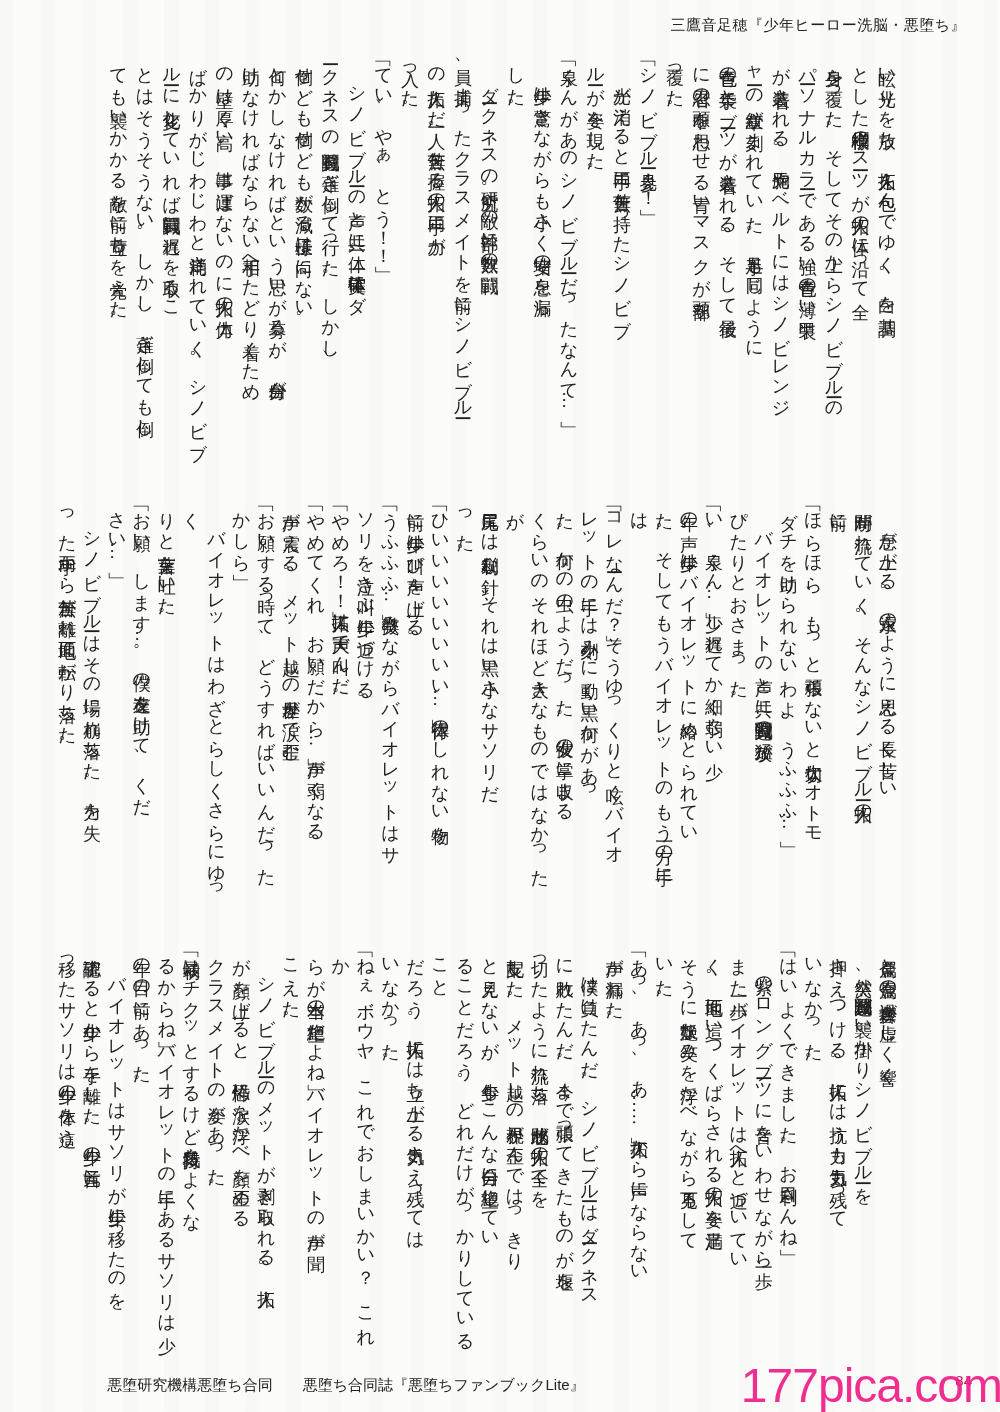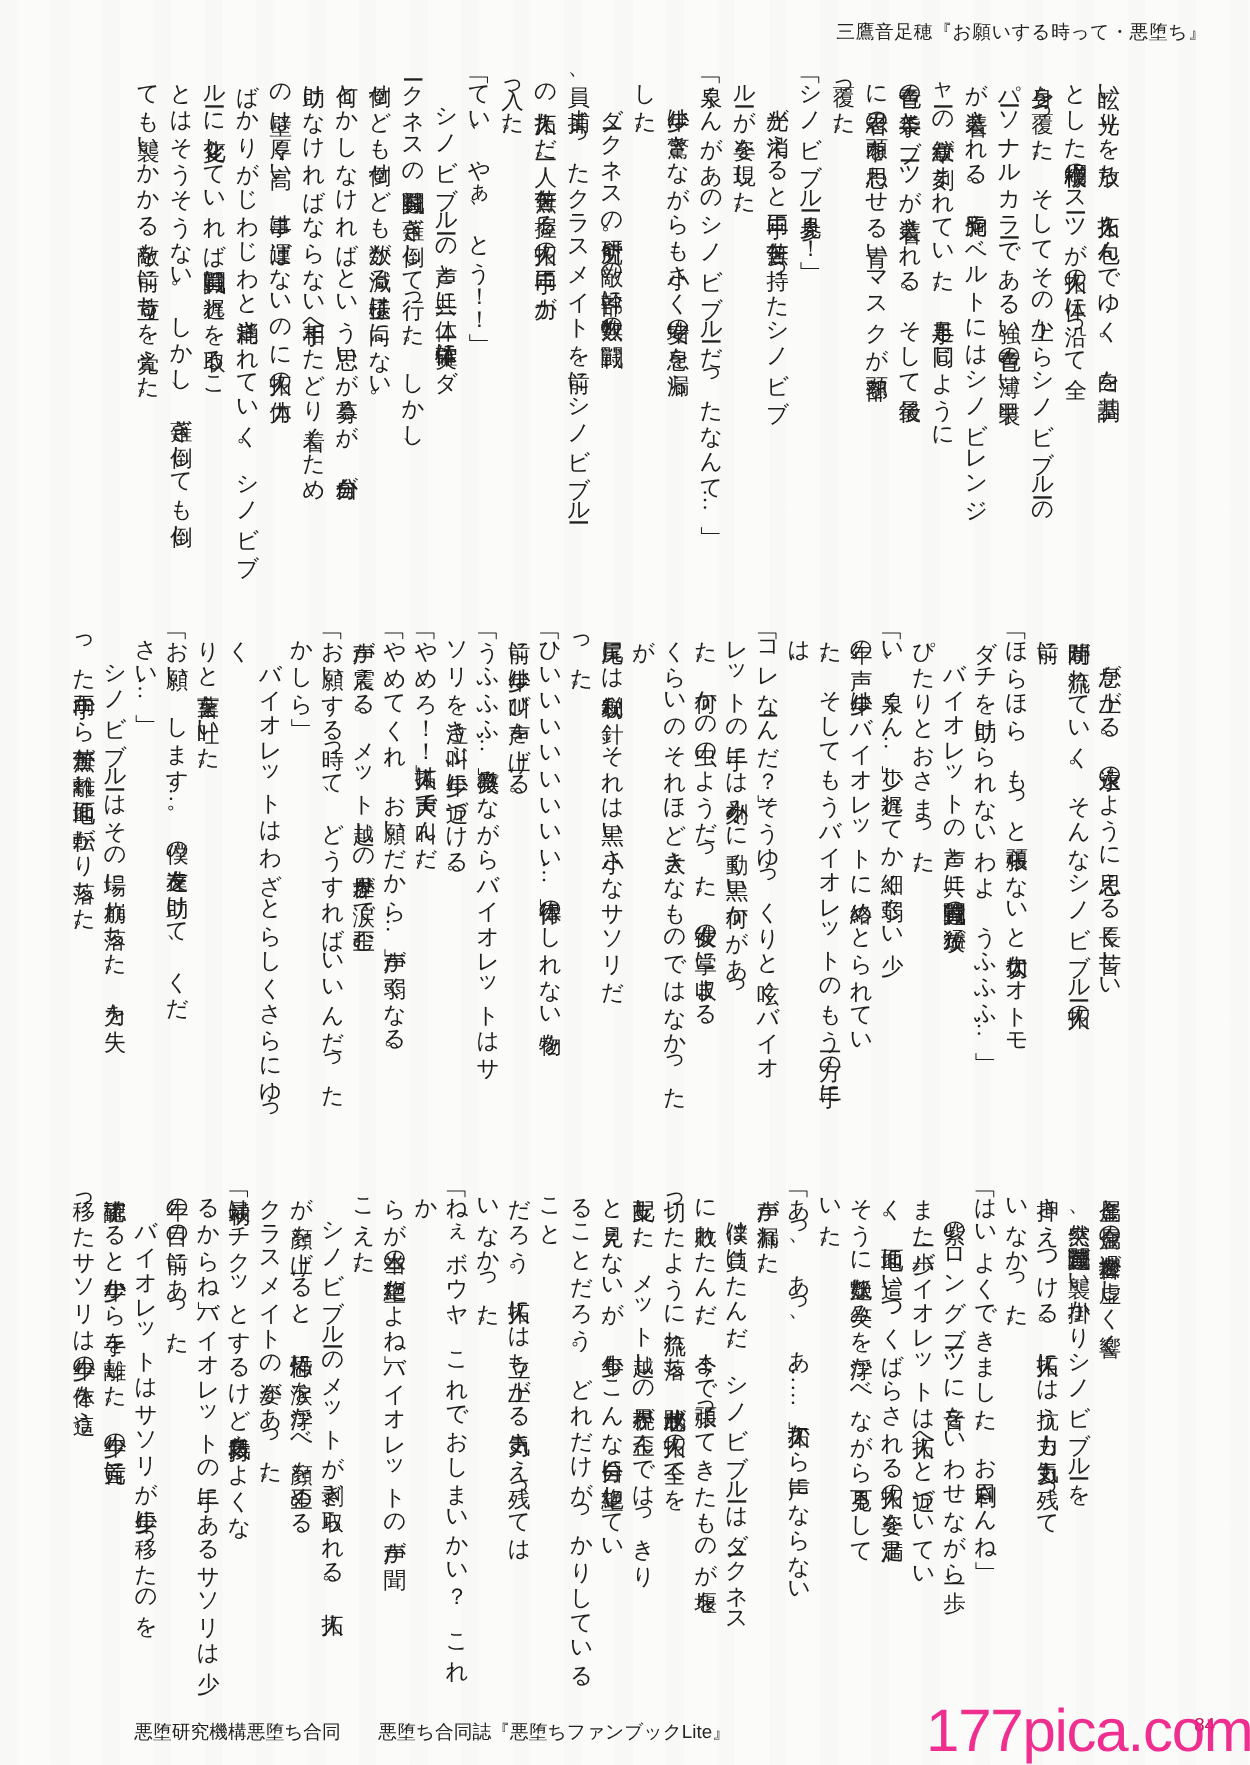--- a/index.html
+++ b/index.html
@@ -42,21 +42,21 @@
   .watermark{
     position:absolute;top:1358px;right:-2px;z-index:2;
     font-family:"Liberation Sans","DejaVu Sans",sans-serif;
     font-size:48px;font-weight:500;letter-spacing:-1px;
     opacity:0.93;white-space:nowrap;
   }
 </style>
 </head>
 <body>
 
-<div class="header">三鷹音足穂『お願いする時って・悪堕ち』</div>
+<div class="header">三鷹音足穂『少年ヒーロー洗脳・悪堕ち』</div>
 
 <div class="band band-1">
     <div class="tline">眩い光りを放ち、拓人を包んでゆく。白を基調</div>
     <div class="tline">とした網模様のスーツが拓人の体に沿って全</div>
     <div class="tline">身を覆った。そしてその上からシノビブルーの</div>
     <div class="tline">パーソナルカラーである強い青色の薄い装甲</div>
     <div class="tline">が装着される。胸元やベルトにはシノビレンジ</div>
     <div class="tline">ャーの紋章が刻まれていた。手足も同じように</div>
     <div class="tline">青色の手袋とブーツが装着される。そして最後</div>
     <div class="tline">に忍者の頭巾を思わせる青いマスクが頭部を</div>

